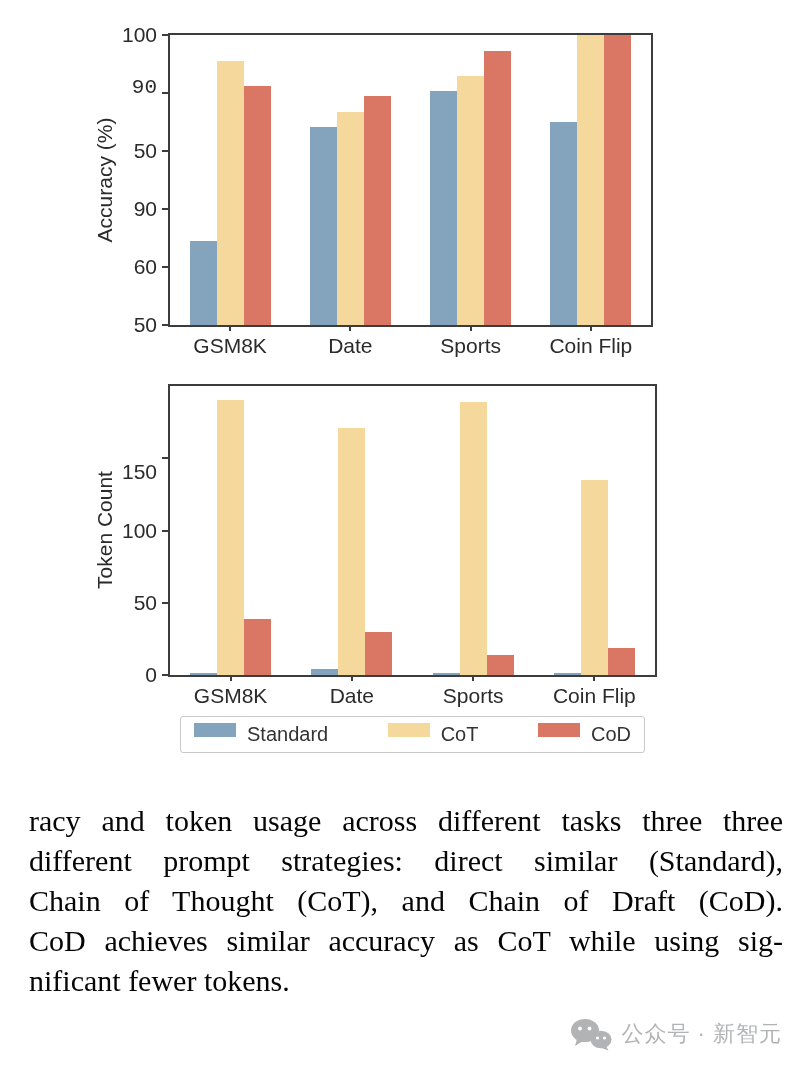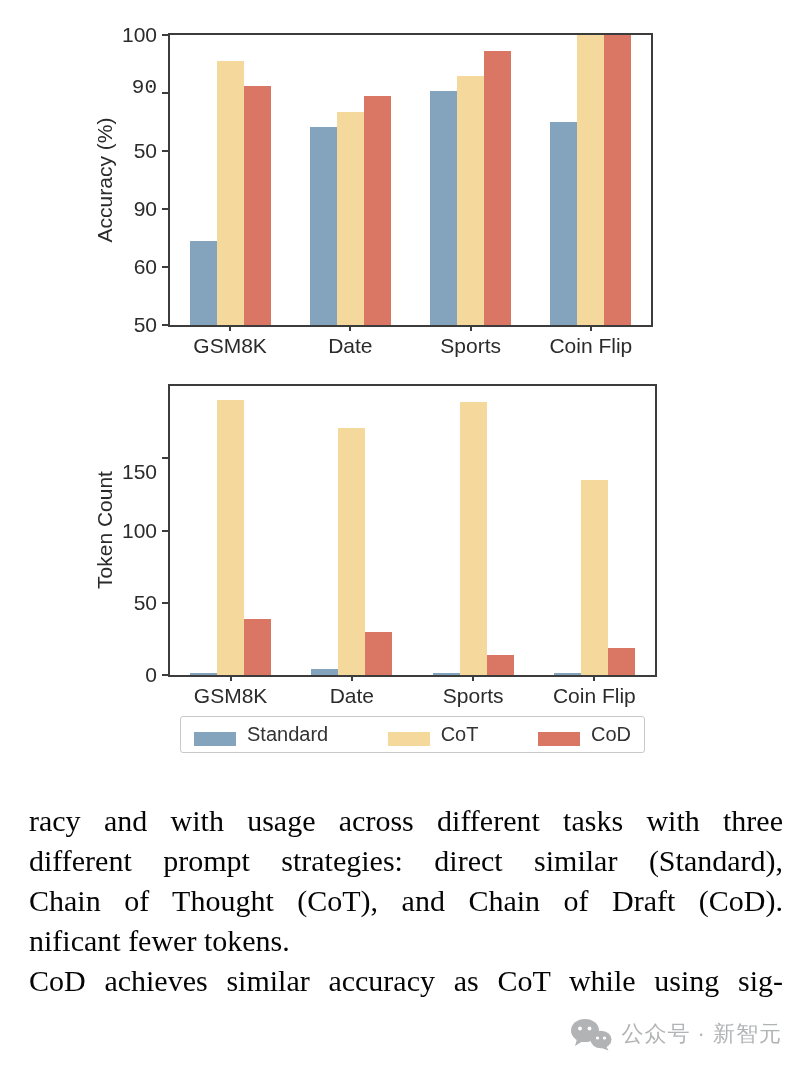--- a/index.html
+++ b/index.html
@@ -41,21 +41,21 @@
     transform:translate(-50%,-50%) rotate(-90deg);
   }
 
   
   .legend {
     position:absolute; left:180px; top:716px; width:465px; height:37px;
     background:#ffffff; border:1.5px solid #c9c9c9; border-radius:3px;
     display:flex; align-items:center; justify-content:space-between;
     padding:0 13px;
   }
-  .legend-item { display:flex; align-items:flex-end; }
+  .legend-item { display:flex; align-items:flex-start; }
   .legend-swatch { width:42px; height:14px; display:inline-block; }
   .legend-label { margin-left:11px; font-size:20px; color:#333333; }
 
   
   .caption {
     position:absolute; left:29px; top:801px; width:754px;
     font-family:"Liberation Serif", serif; font-size:30px;
     line-height:40px; color:#050505;
   }
   .caption-line { text-align:justify; text-align-last:justify; white-space:normal; }
@@ -155,25 +155,25 @@
       <span class="legend-swatch" style="background: rgb(245, 217, 156);"></span>
       <span class="legend-label">CoT</span>
     </div>
     <div class="legend-item">
       <span class="legend-swatch" style="background: rgb(217, 118, 100);"></span>
       <span class="legend-label">CoD</span>
     </div>
   </div>
 
   <div class="caption">
-    <div class="caption-line">racy and with usage across different tasks with three</div>
+    <div class="caption-line">racy and token usage across different tasks three three</div>
     <div class="caption-line">different prompt strategies: direct similar (Standard),</div>
     <div class="caption-line">Chain of Thought (CoT), and Chain of Draft (CoD).</div>
+    <div class="caption-line">CoD achieves similar accuracy as CoT while using sig-</div>
     <div class="caption-line last">nificant fewer tokens.</div>
-    <div class="caption-line">CoD achieves similar accuracy as CoT while using sig-</div>
   </div>
 
   <div class="watermark">
     <svg width="42" height="33" viewBox="0 0 42 33">
       <g fill="#b1b3b5">
         <ellipse cx="15" cy="12.5" rx="14" ry="11.5"></ellipse>
         <path d="M7 21 L5 28 L13 23 Z"></path>
         <ellipse cx="31" cy="21.5" rx="10.5" ry="8.8"></ellipse>
         <path d="M36 28 L38.5 32.5 L31.5 30 Z"></path>
       </g>

